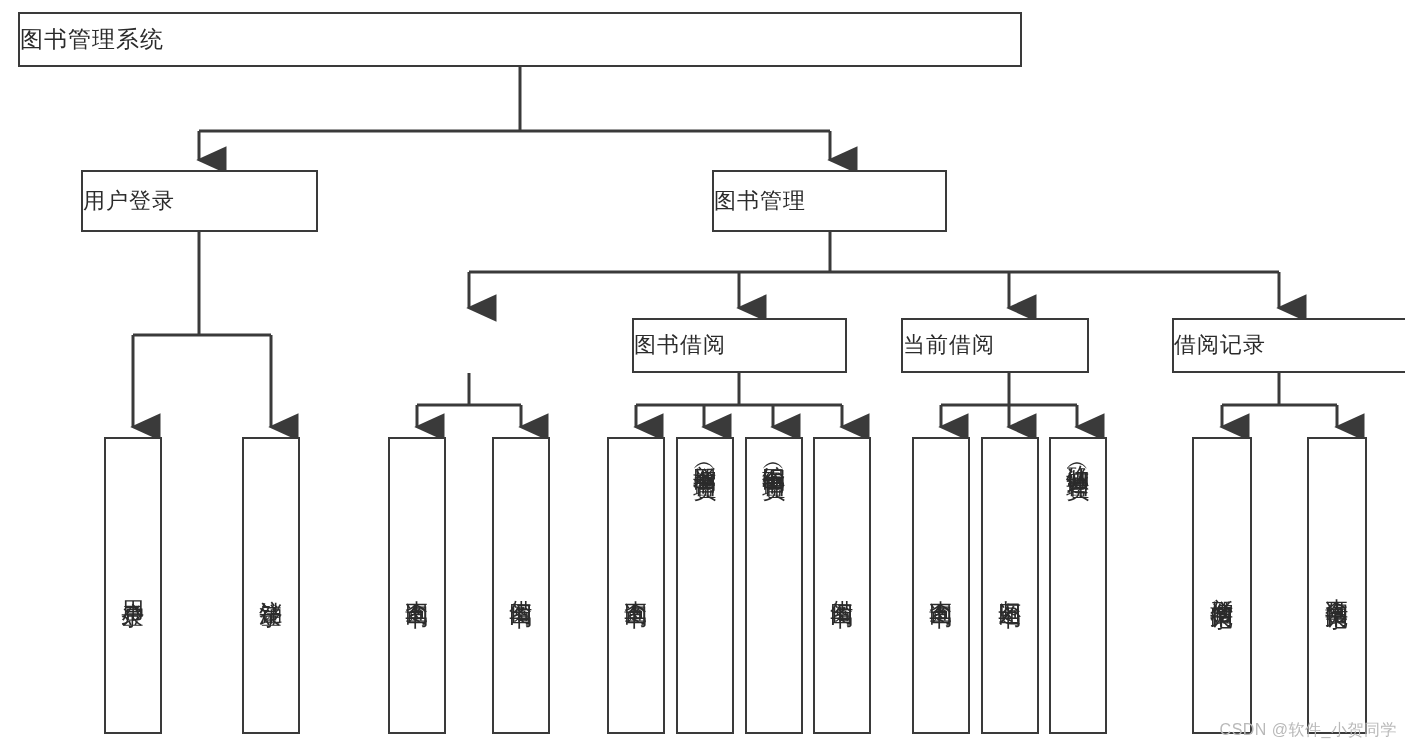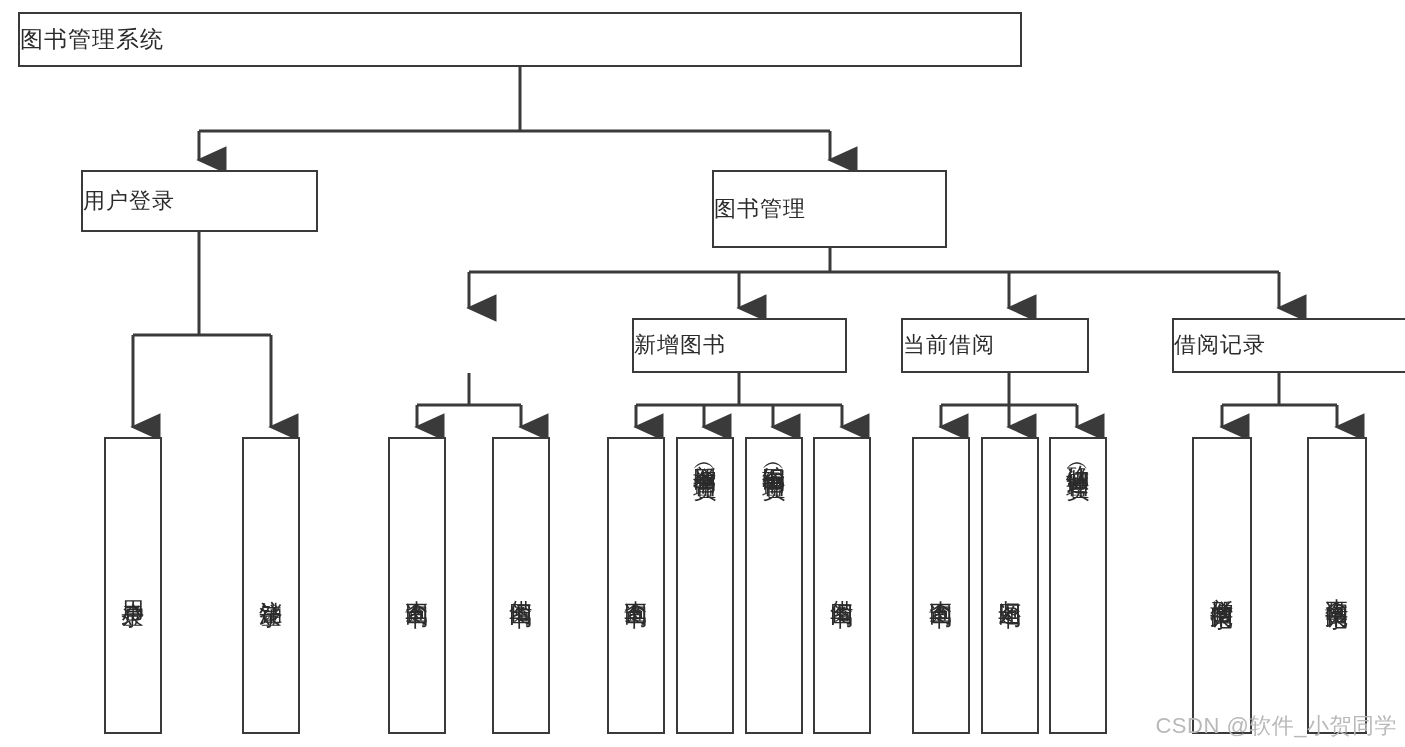--- a/index.html
+++ b/index.html
@@ -62,21 +62,21 @@
     margin-bottom: auto;
   }
   .leaf.center {
     align-items: center;
     padding-top: 0;
   }
   .watermark {
     position: absolute;
     right: 8px;
     bottom: 6px;
-    font-size: 22px;
+    font-size: 16px;
     color: #b9b9b9;
     letter-spacing: 0.5px;
     white-space: nowrap;
   }
 </style>
 </head>
 <body>
 
 <div id="canvas">
 
@@ -131,27 +131,27 @@
   </svg>
 
   <div class="node node-h node-root" style="left:18px; top:12px; width:1004px; height:55px;">
     <span>图书管理系统</span>
   </div>
 
   <div class="node node-h" style="left:81px; top:170px; width:237px; height:62px;">
     <span>用户登录</span>
   </div>
 
-  <div class="node node-h" style="left:712px; top:170px; width:235px; height:78px;">
+  <div class="node node-h" style="left:712px; top:170px; width:235px; height:62px;">
     <span>图书管理</span>
   </div>
 
 
   <div class="node node-h" style="left:632px; top:318px; width:215px; height:55px;">
-    <span>新增图书</span>
+    <span>图书借阅</span>
   </div>
 
   <div class="node node-h" style="left:901px; top:318px; width:188px; height:55px;">
     <span>当前借阅</span>
   </div>
 
   <div class="node node-h" style="left:1172px; top:318px; width:250px; height:55px;">
     <span>借阅记录</span>
   </div>
 

